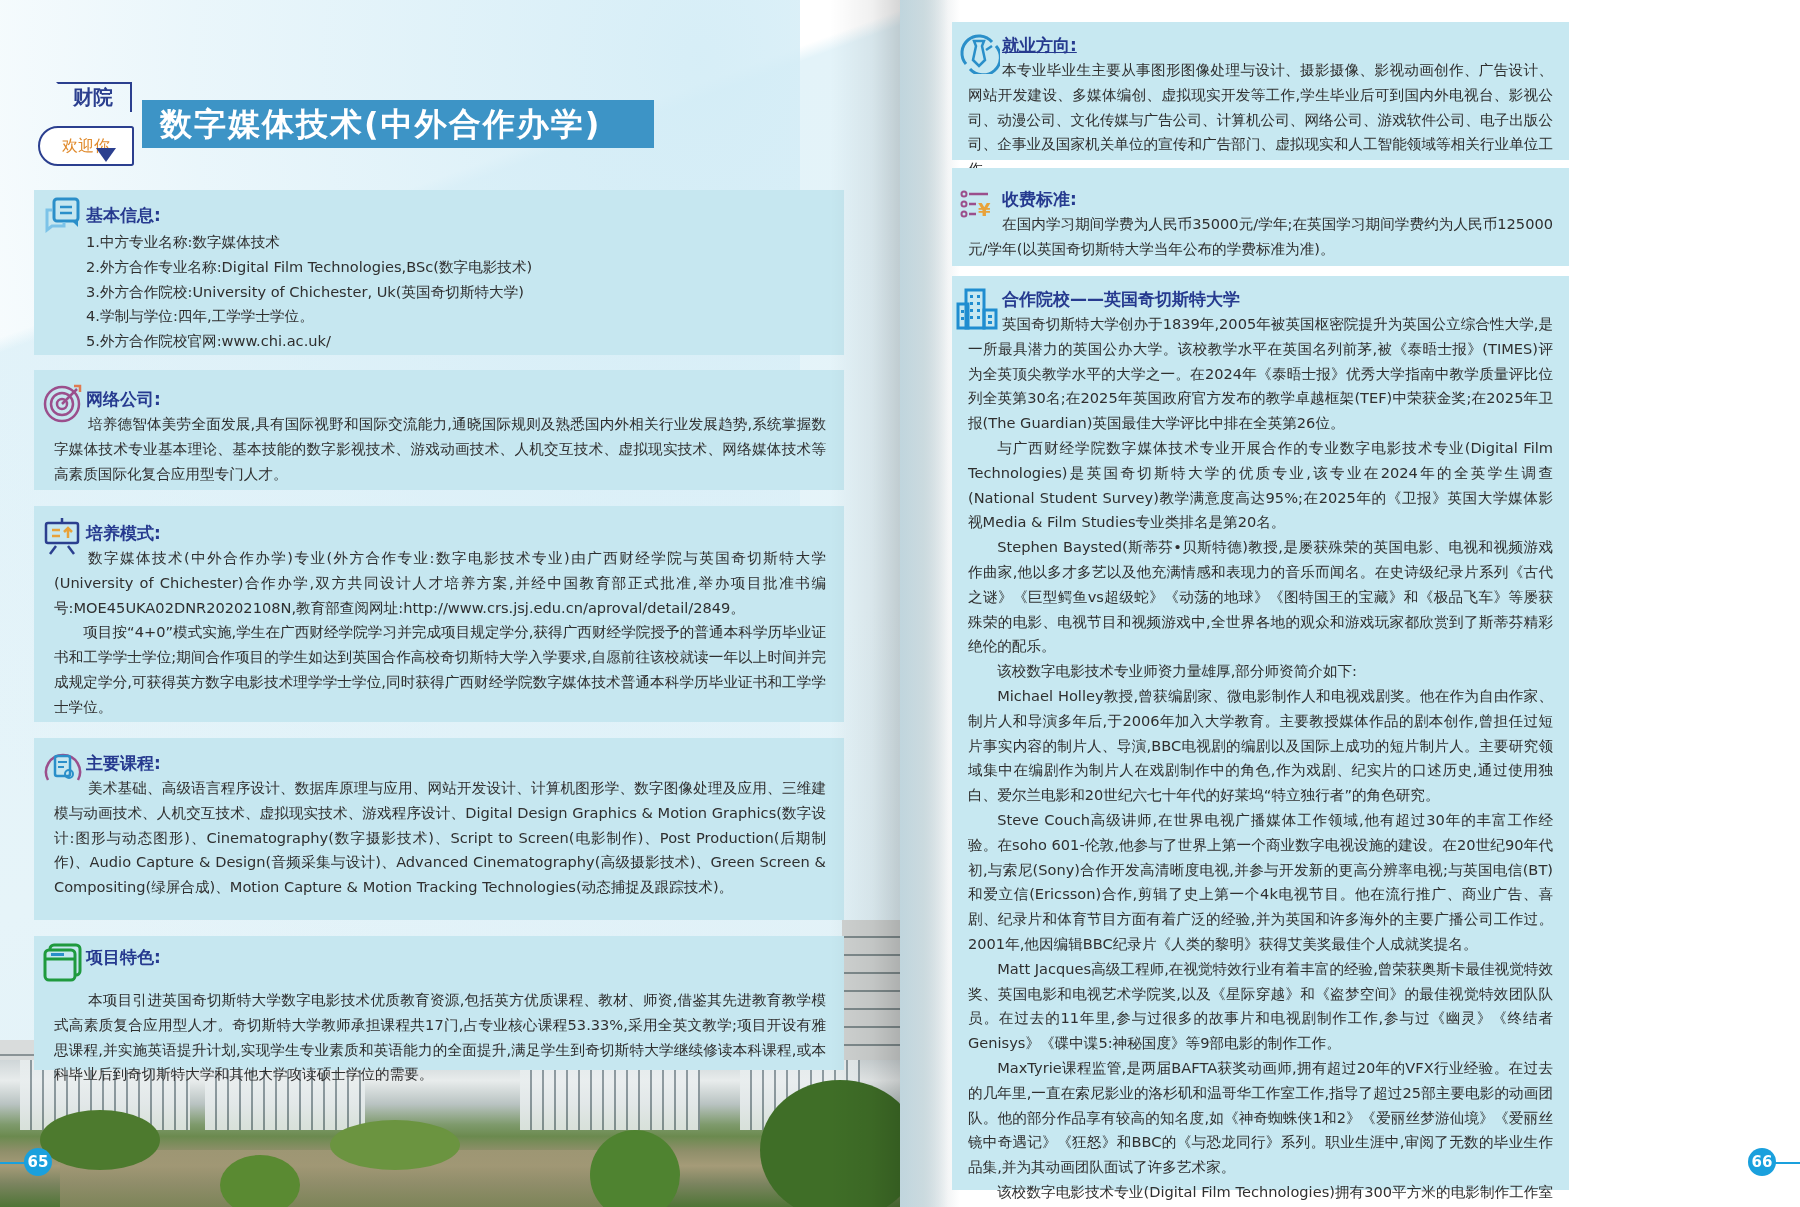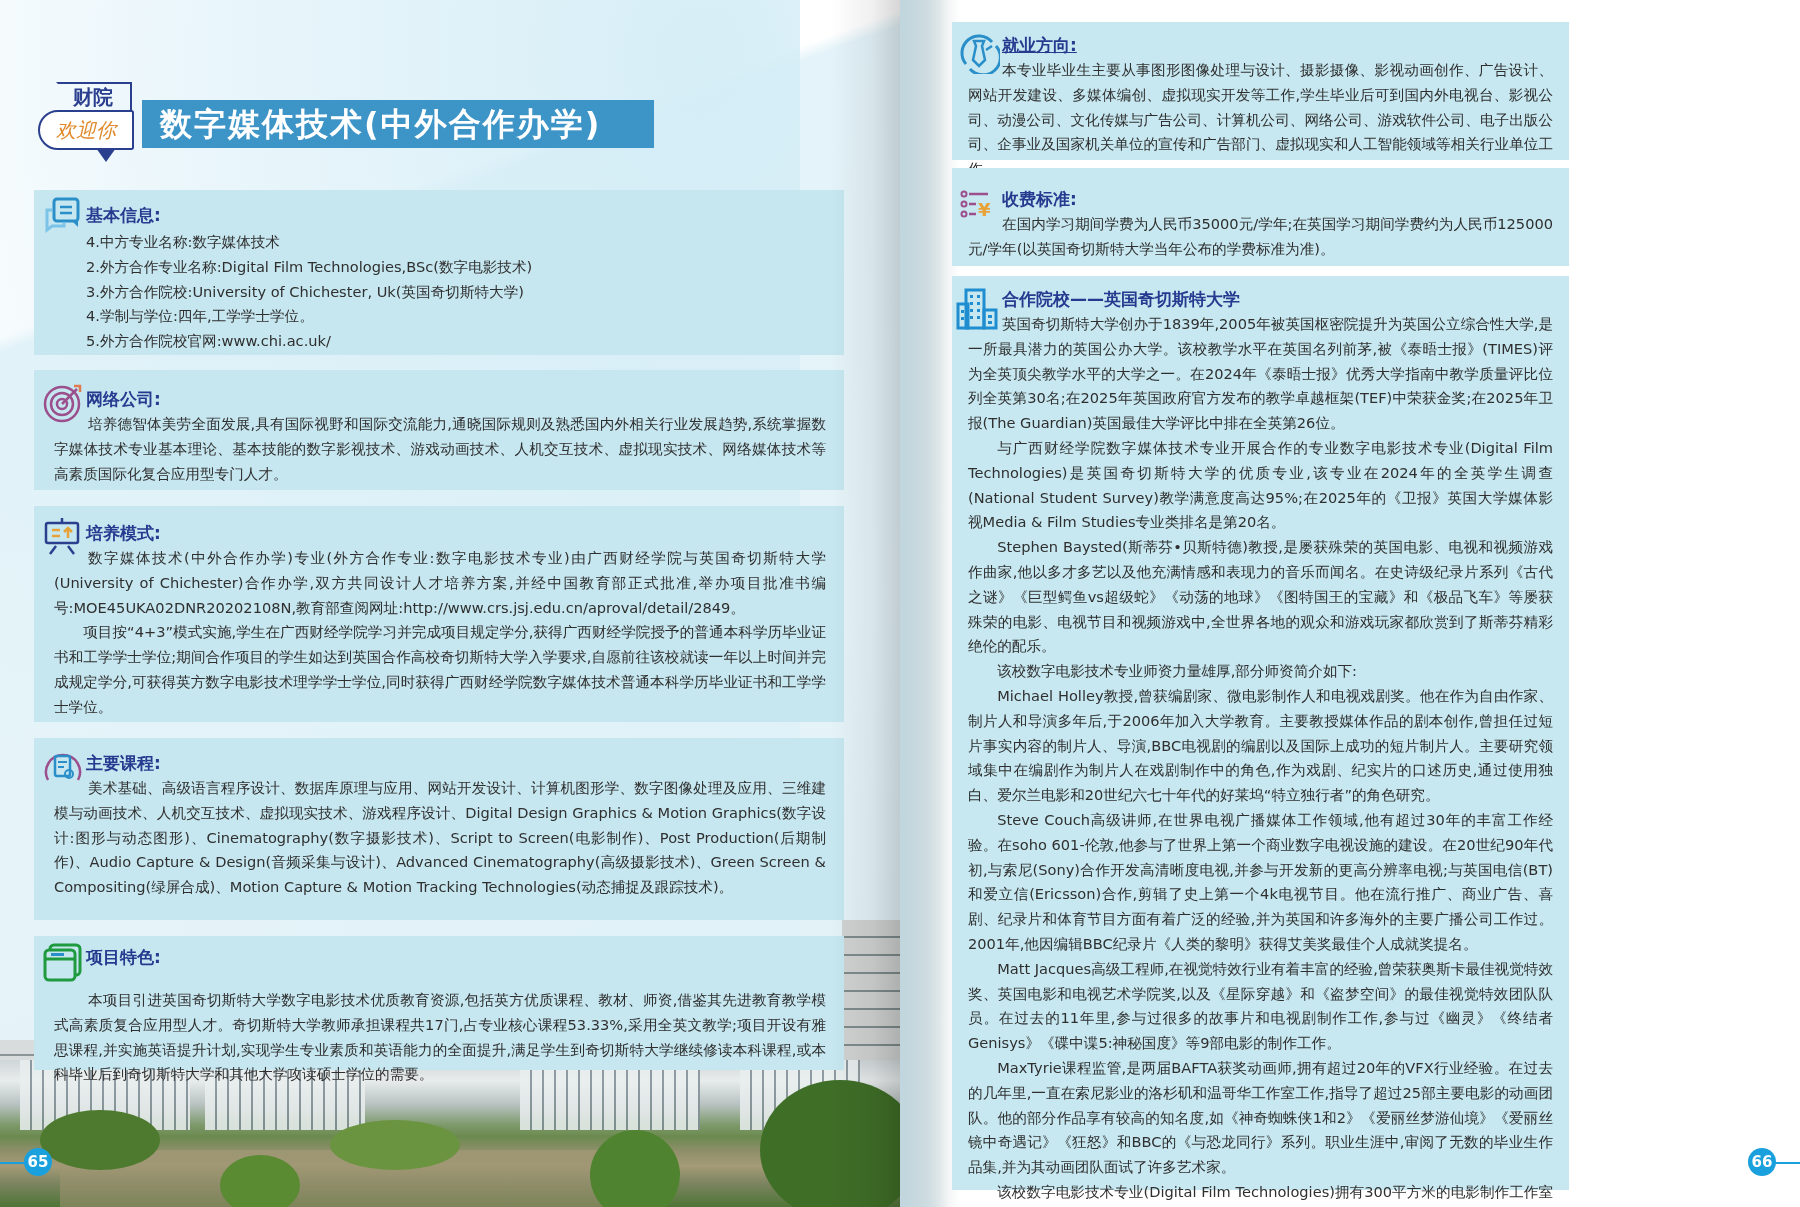--- a/index.html
+++ b/index.html
@@ -45,22 +45,22 @@
     background: repeating-linear-gradient(180deg, #d9dcdc 0 14px, #8a9396 14px 16px);
   }
   .side-building.right-of-panel { left: 842px; top: 920px; width: 58px; height: 240px; background: repeating-linear-gradient(180deg, #cfd2d1 0 16px, #7e8a8c 16px 18px); }
 
   .header-badge { position: absolute; left: 38px; top: 82px; width: 100px; height: 80px; z-index: 2; }
   .badge-top {
     position: absolute; left: 18px; top: 0; width: 76px; height: 30px; border: 2px solid #2b3f8f;
     border-left-color: transparent; border-bottom: none; color: #2b3f8f; font-size: 20px; font-weight: bold; text-align: right; padding-right: 17px; line-height: 26px;
   }
   .badge-bottom {
-    position: absolute; left: 0; top: 28px; width: 96px; height: 40px; border: 2px solid #2b3f8f; border-radius: 30px 4px 4px 30px;
-    color: #e08a2c; font-size: 20px; text-align: center; line-height: 36px; background: #fff; font-style: italic;
+    position: absolute; left: 0; top: 44px; width: 96px; height: 40px; border: 2px solid #2b3f8f; border-radius: 30px 4px 4px 30px;
+    color: #e08a2c; font-size: 16px; text-align: center; line-height: 36px; background: #fff;
   }
   .badge-tail { position: absolute; left: 58px; top: 66px; width: 0; height: 0; border-left: 10px solid transparent; border-right: 10px solid transparent; border-top: 14px solid #2b3f8f; }
 
   .page-title {
     position: absolute; left: 142px; top: 100px; width: 512px; height: 48px; background: #3d94c6; z-index: 2;
     color: #ffffff; font-size: 32px; font-weight: bold; line-height: 48px; padding-left: 18px; letter-spacing: 2px;
   }
 
   .section {
     position: absolute; background: #c6e7f0; z-index: 2; padding: 16px 18px 0 20px;
@@ -136,21 +136,21 @@
         <svg width="42" height="42" viewBox="0 0 42 42">
           <rect x="12" y="3" width="24" height="22" rx="3" fill="none" stroke="#2a8fc9" stroke-width="3"></rect>
           <line x1="18" y1="11" x2="30" y2="11" stroke="#2a8fc9" stroke-width="2.5"></line>
           <line x1="18" y1="17" x2="30" y2="17" stroke="#2a8fc9" stroke-width="2.5"></line>
           <path d="M10 14 H5 V34 L10 30 H22 V26" fill="none" stroke="#7cc3e8" stroke-width="3"></path>
           <path d="M30 25 L36 31 V25" fill="#2a8fc9"></path>
         </svg>
       </span>
       <div class="sec-title" style="left:52px; top:14px;">基本信息:</div>
       <div class="sec-body" style="top:40px; left:52px;">
-        <p>4.中方专业名称:数字媒体技术</p>
+        <p>1.中方专业名称:数字媒体技术</p>
         <p>2.外方合作专业名称:Digital Film Technologies,BSc(数字电影技术)</p>
         <p>3.外方合作院校:University of Chichester, Uk(英国奇切斯特大学)</p>
         <p>4.学制与学位:四年,工学学士学位。</p>
         <p>5.外方合作院校官网:www.chi.ac.uk/</p>
       </div>
     </div>
 
     <div class="section" style="left:34px; top:370px; width:810px; height:120px;">
       <span class="sec-icon" style="top:12px;">
         <svg width="42" height="42" viewBox="0 0 42 42">
@@ -175,21 +175,21 @@
           <line x1="10" y1="14" x2="18" y2="14" stroke="#e8a23a" stroke-width="2.5"></line>
           <line x1="10" y1="20" x2="18" y2="20" stroke="#e8a23a" stroke-width="2.5"></line>
           <path d="M26 22 V12 M22 16 L26 12 L30 16" fill="none" stroke="#e8a23a" stroke-width="2.5"></path>
           <line x1="14" y1="30" x2="8" y2="38" stroke="#2b3f8f" stroke-width="2.5"></line>
           <line x1="26" y1="30" x2="32" y2="38" stroke="#2b3f8f" stroke-width="2.5"></line>
         </svg>
       </span>
       <div class="sec-title" style="left:52px; top:16px;">培养模式:</div>
       <div class="sec-body" style="top:40px;">
         <p style="text-indent:34px;">数字媒体技术(中外合作办学)专业(外方合作专业:数字电影技术专业)由广西财经学院与英国奇切斯特大学(University of Chichester)合作办学,双方共同设计人才培养方案,并经中国教育部正式批准,举办项目批准书编号:MOE45UKA02DNR20202108N,教育部查阅网址:http://www.crs.jsj.edu.cn/aproval/detail/2849。</p>
-        <p class="indent">项目按“4+3”模式实施,学生在广西财经学院学习并完成项目规定学分,获得广西财经学院授予的普通本科学历毕业证书和工学学士学位;期间合作项目的学生如达到英国合作高校奇切斯特大学入学要求,自愿前往该校就读一年以上时间并完成规定学分,可获得英方数字电影技术理学学士学位,同时获得广西财经学院数字媒体技术普通本科学历毕业证书和工学学士学位。</p>
+        <p class="indent">项目按“4+0”模式实施,学生在广西财经学院学习并完成项目规定学分,获得广西财经学院授予的普通本科学历毕业证书和工学学士学位;期间合作项目的学生如达到英国合作高校奇切斯特大学入学要求,自愿前往该校就读一年以上时间并完成规定学分,可获得英方数字电影技术理学学士学位,同时获得广西财经学院数字媒体技术普通本科学历毕业证书和工学学士学位。</p>
       </div>
     </div>
 
     <div class="section" style="left:34px; top:738px; width:810px; height:182px;">
       <span class="sec-icon" style="top:8px;">
         <svg width="42" height="42" viewBox="0 0 42 42">
           <path d="M6 34 A17 17 0 1 1 36 34" fill="none" stroke="#9b4f8c" stroke-width="2.5"></path>
           <rect x="13" y="10" width="15" height="20" rx="2" fill="none" stroke="#2a8fc9" stroke-width="2.5"></rect>
           <line x1="16" y1="16" x2="25" y2="16" stroke="#2a8fc9" stroke-width="2"></line>
           <line x1="16" y1="21" x2="22" y2="21" stroke="#2a8fc9" stroke-width="2"></line>

